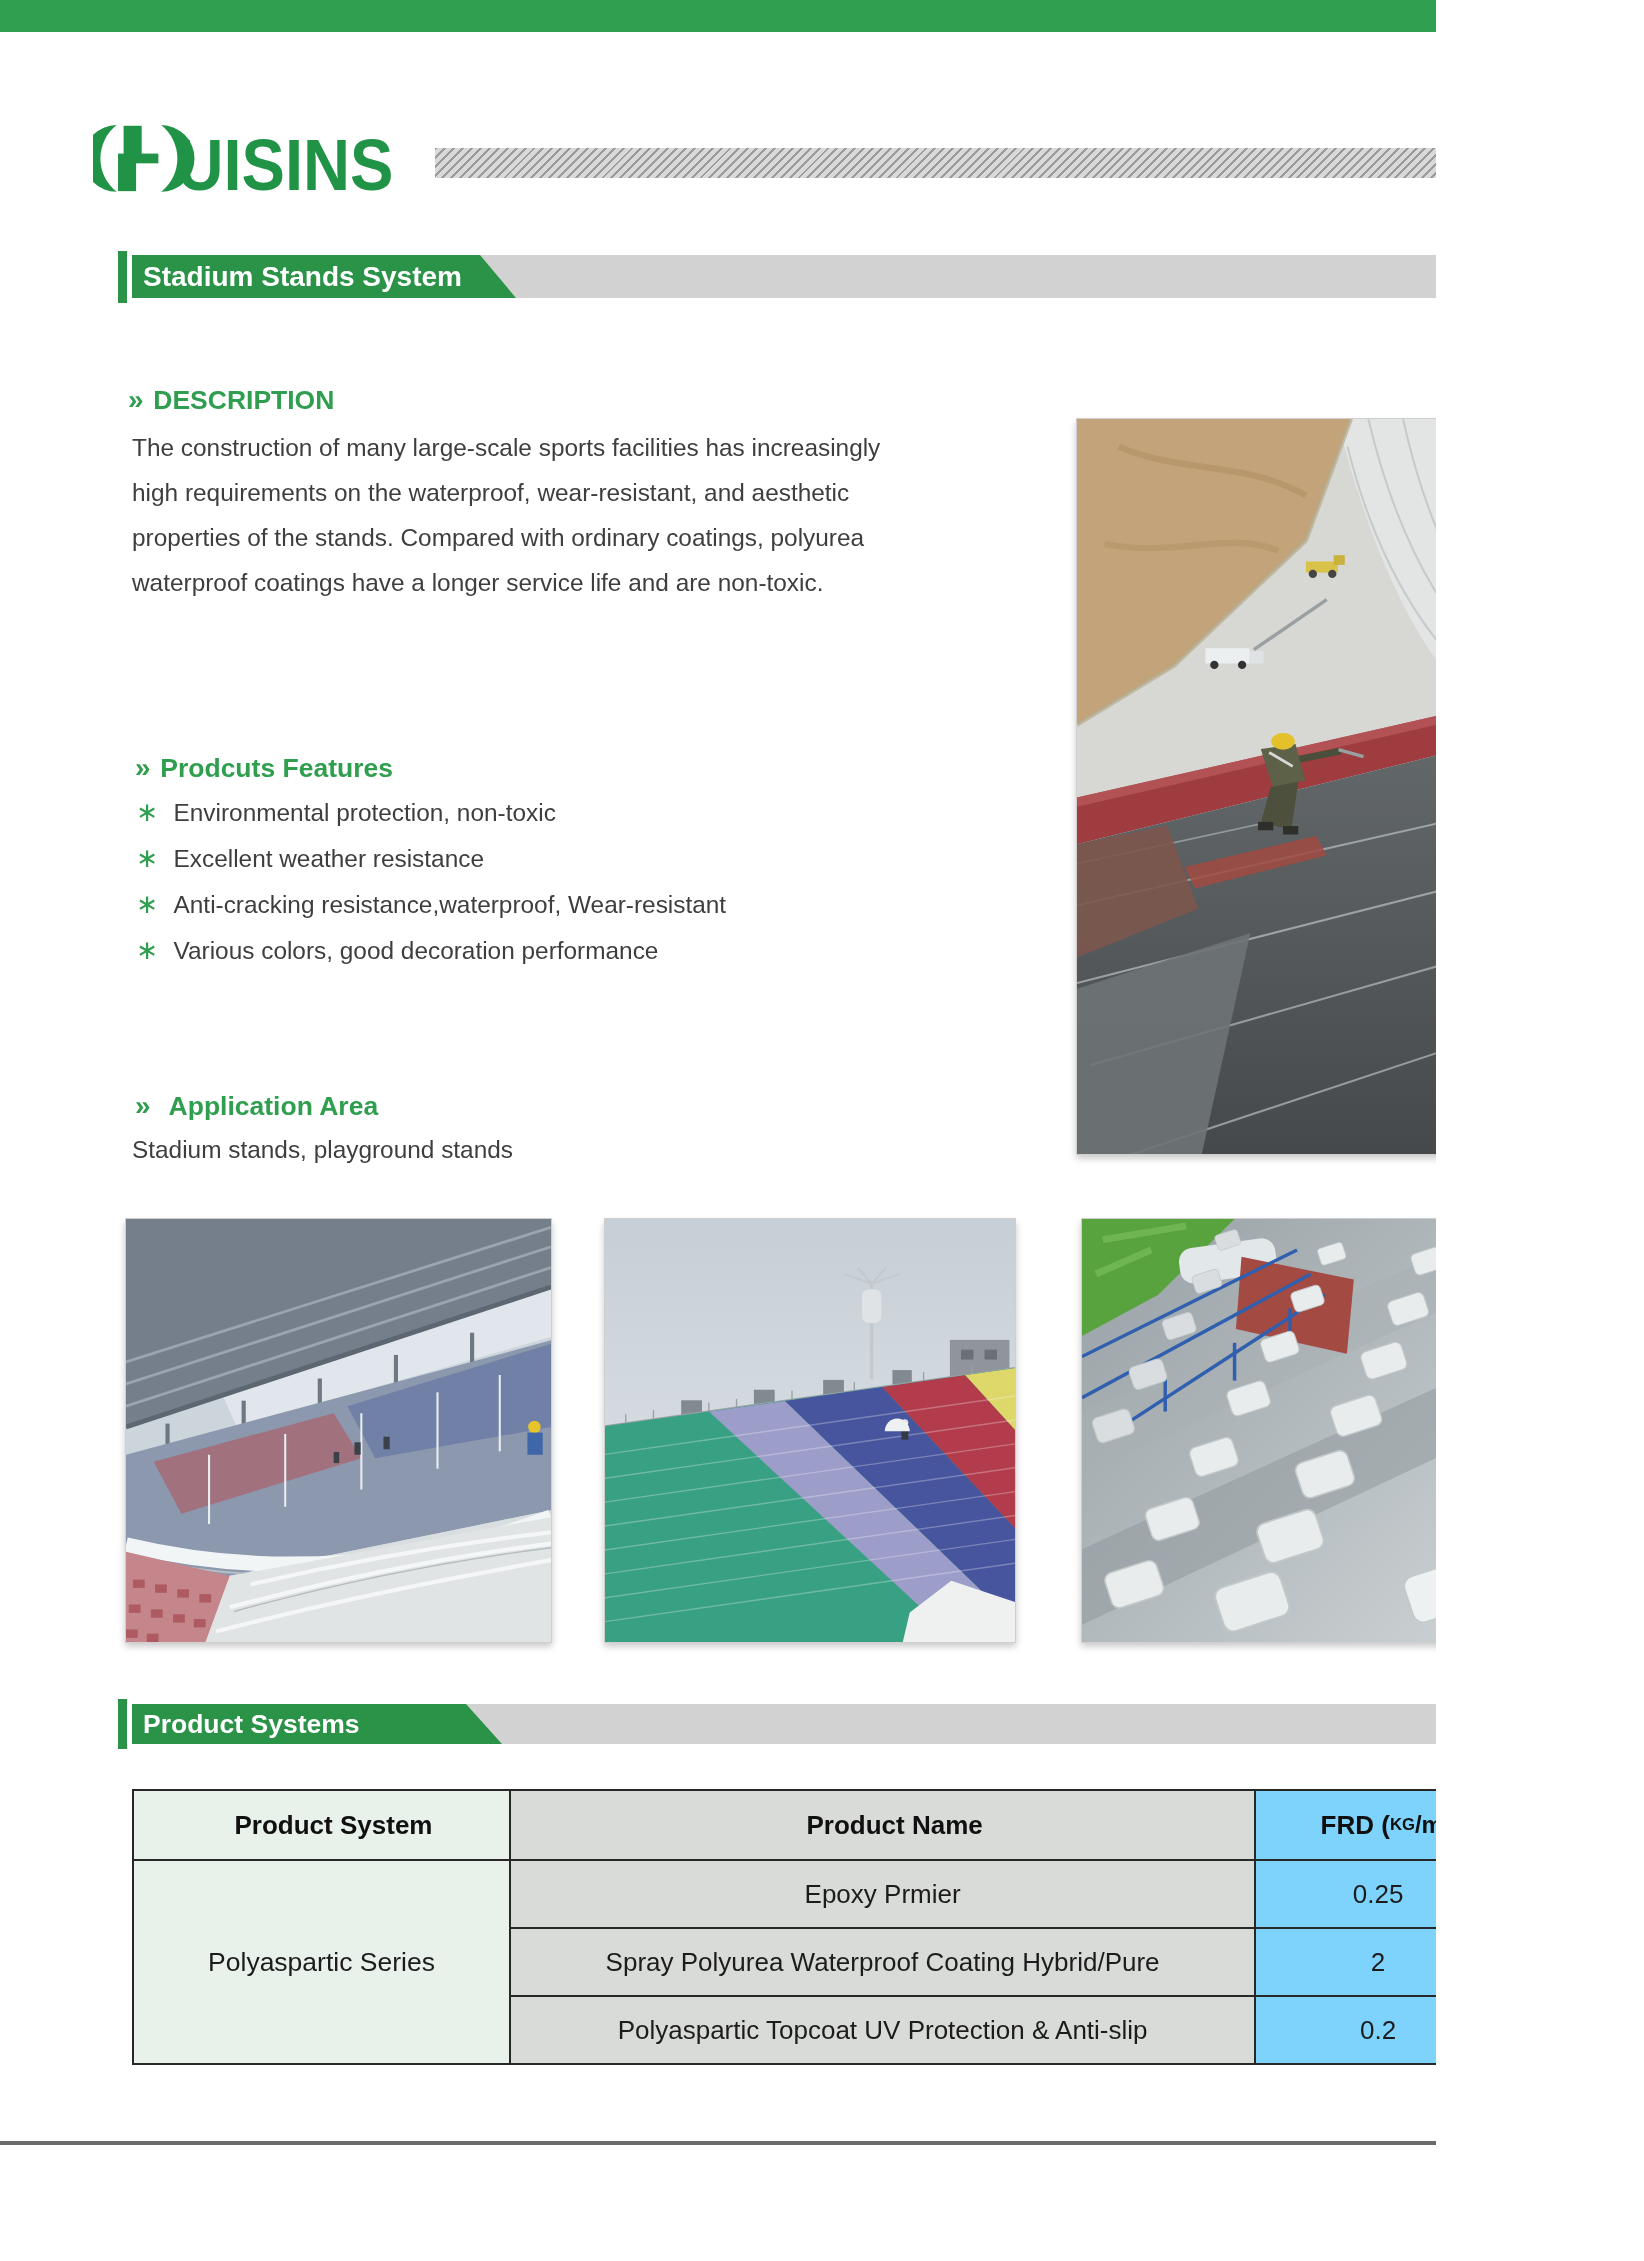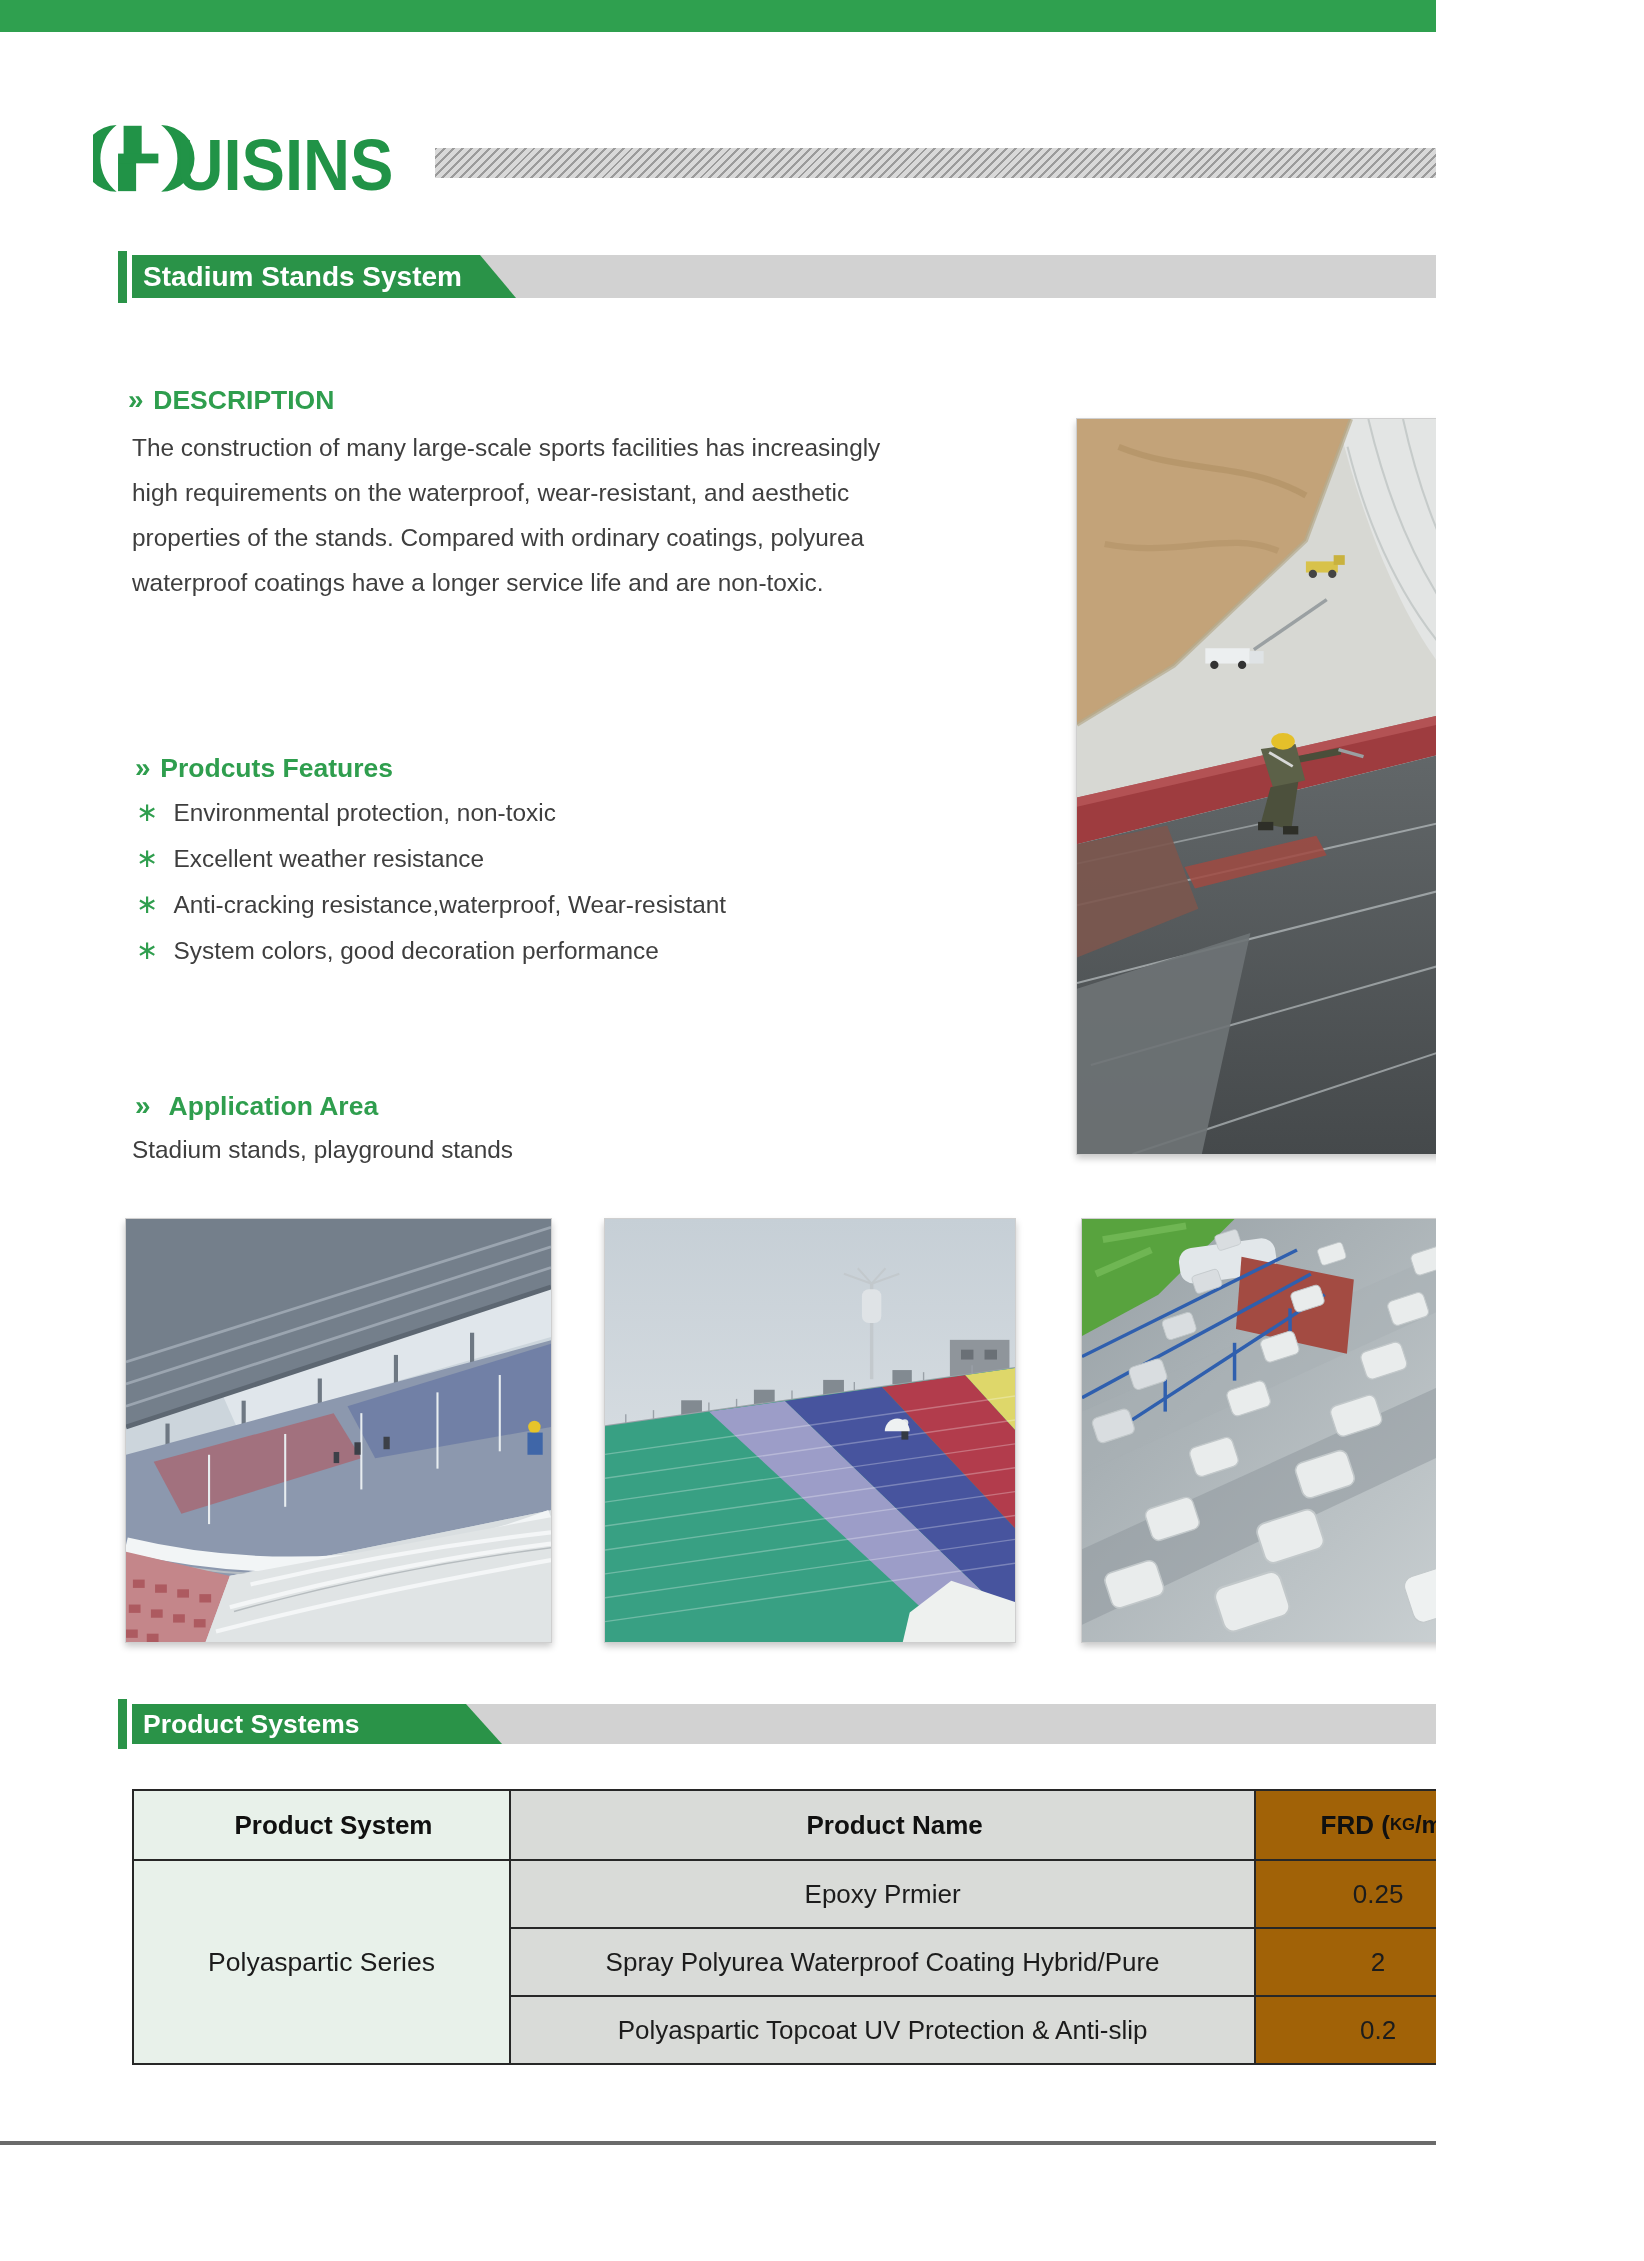--- a/index.html
+++ b/index.html
@@ -61,21 +61,21 @@
 
   
   .ptable{left:132px;top:1789px;width:1370px;display:grid;
           grid-template-columns:375px 743px 1fr;grid-template-rows:68px 66px 66px 66px;
           gap:2.1px;background:#272727;border:2.8px solid #272727;box-sizing:border-box;}
   .cell{display:flex;align-items:center;justify-content:center;text-align:center;}
   .th{font-weight:bold;font-size:26px;color:#101010;padding-left:24px;}
   .td{font-size:26px;color:#1c1c1c;}
   .bg-sys{background:#e8f1ea;}
   .bg-name{background:#d9dbd8;}
-  .bg-frd{background:#a16207;}
+  .bg-frd{background:#7dd3fc;}
   .series{grid-column:1;grid-row:2 / span 3;font-size:26.5px;}
   .frd-h sup{font-size:16.7px;font-weight:bold;}
   .frd-h .unit{font-size:24px;}
 
   
   .footline{left:0;top:2141px;width:1644px;height:3.5px;background:#6b6b6b;}
   .pagenum{left:1472px;top:2171px;font-size:20px;color:#565656;letter-spacing:1.4px;}
 </style>
 </head>
 <body>
@@ -184,21 +184,21 @@
   <div class="abs feat f1">
     <span class="bu">∗</span>
     <span>Excellent weather resistance</span>
   </div>
   <div class="abs feat f2">
     <span class="bu">∗</span>
     <span>Anti-cracking resistance,waterproof, Wear-resistant</span>
   </div>
   <div class="abs feat f3">
     <span class="bu">∗</span>
-    <span>System colors, good decoration performance</span>
+    <span>Various colors, good decoration performance</span>
   </div>
 
   <div class="abs h-green h-app">
     <span class="mk">»</span>
     <span>Application Area</span>
   </div>
   <div class="abs app-text">Stadium stands, playground stands</div>
 
   <div class="abs photo ph-a">
     <svg viewBox="0 0 614 610" preserveAspectRatio="none">

